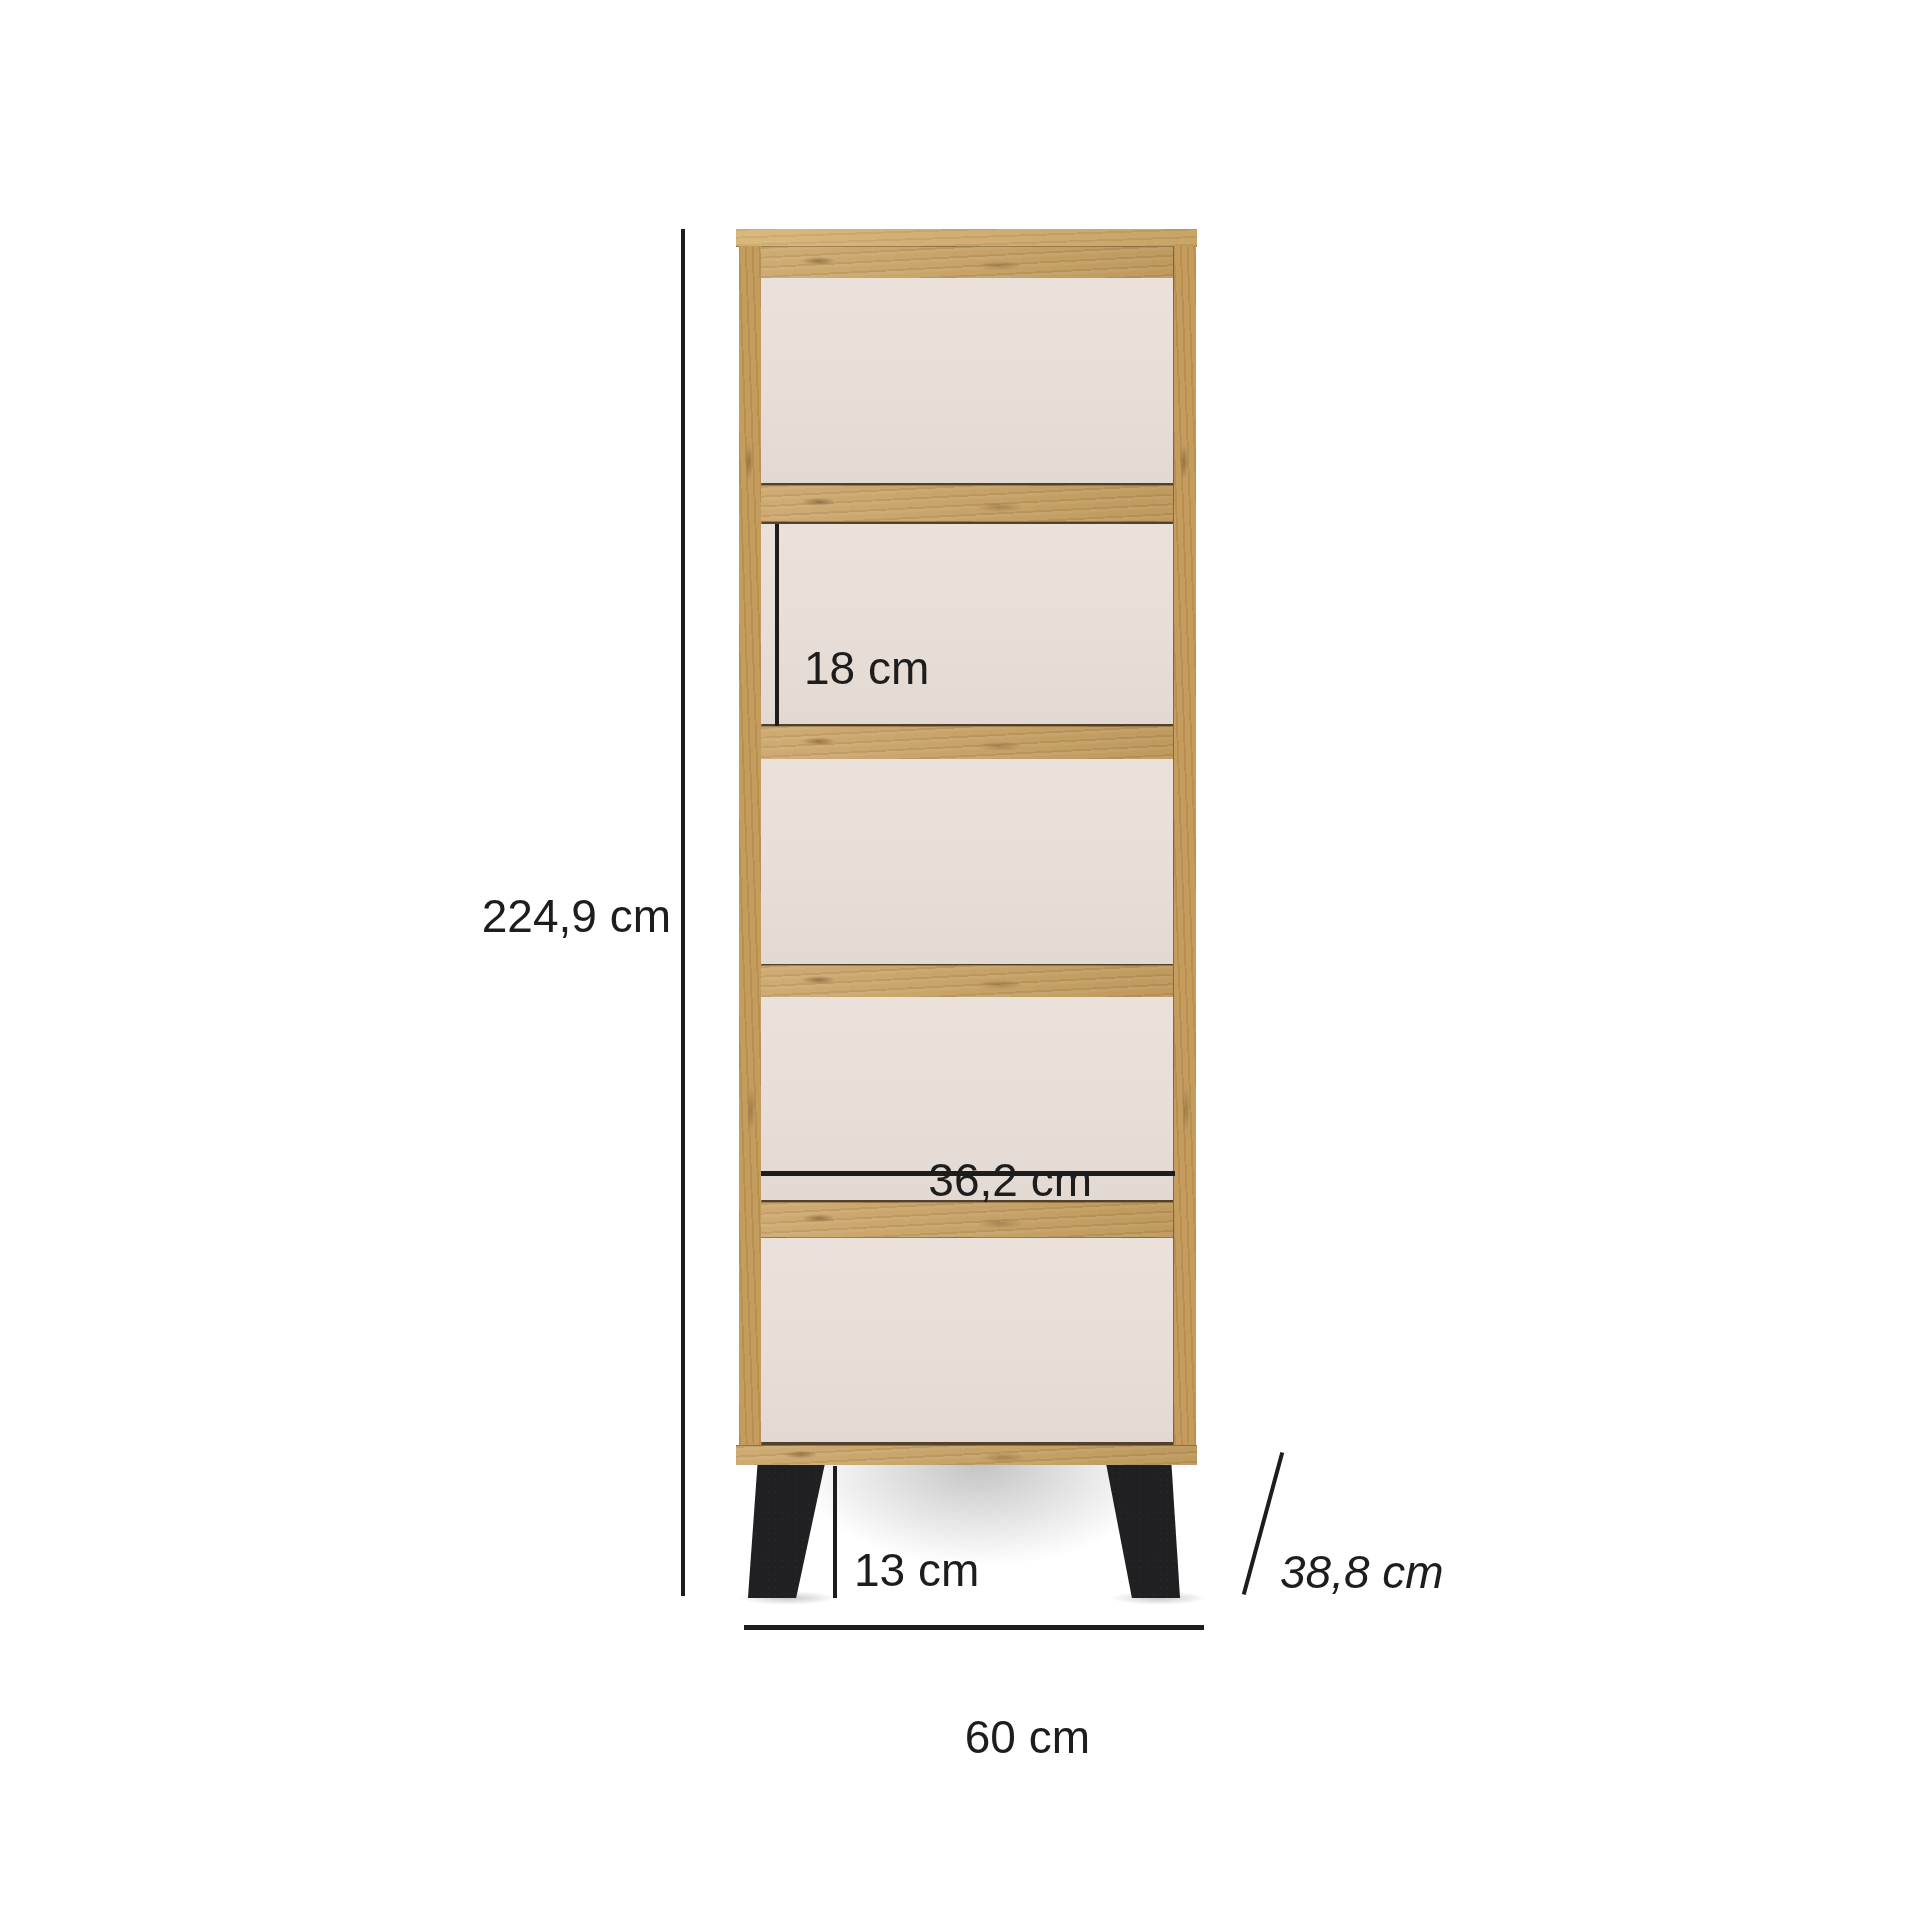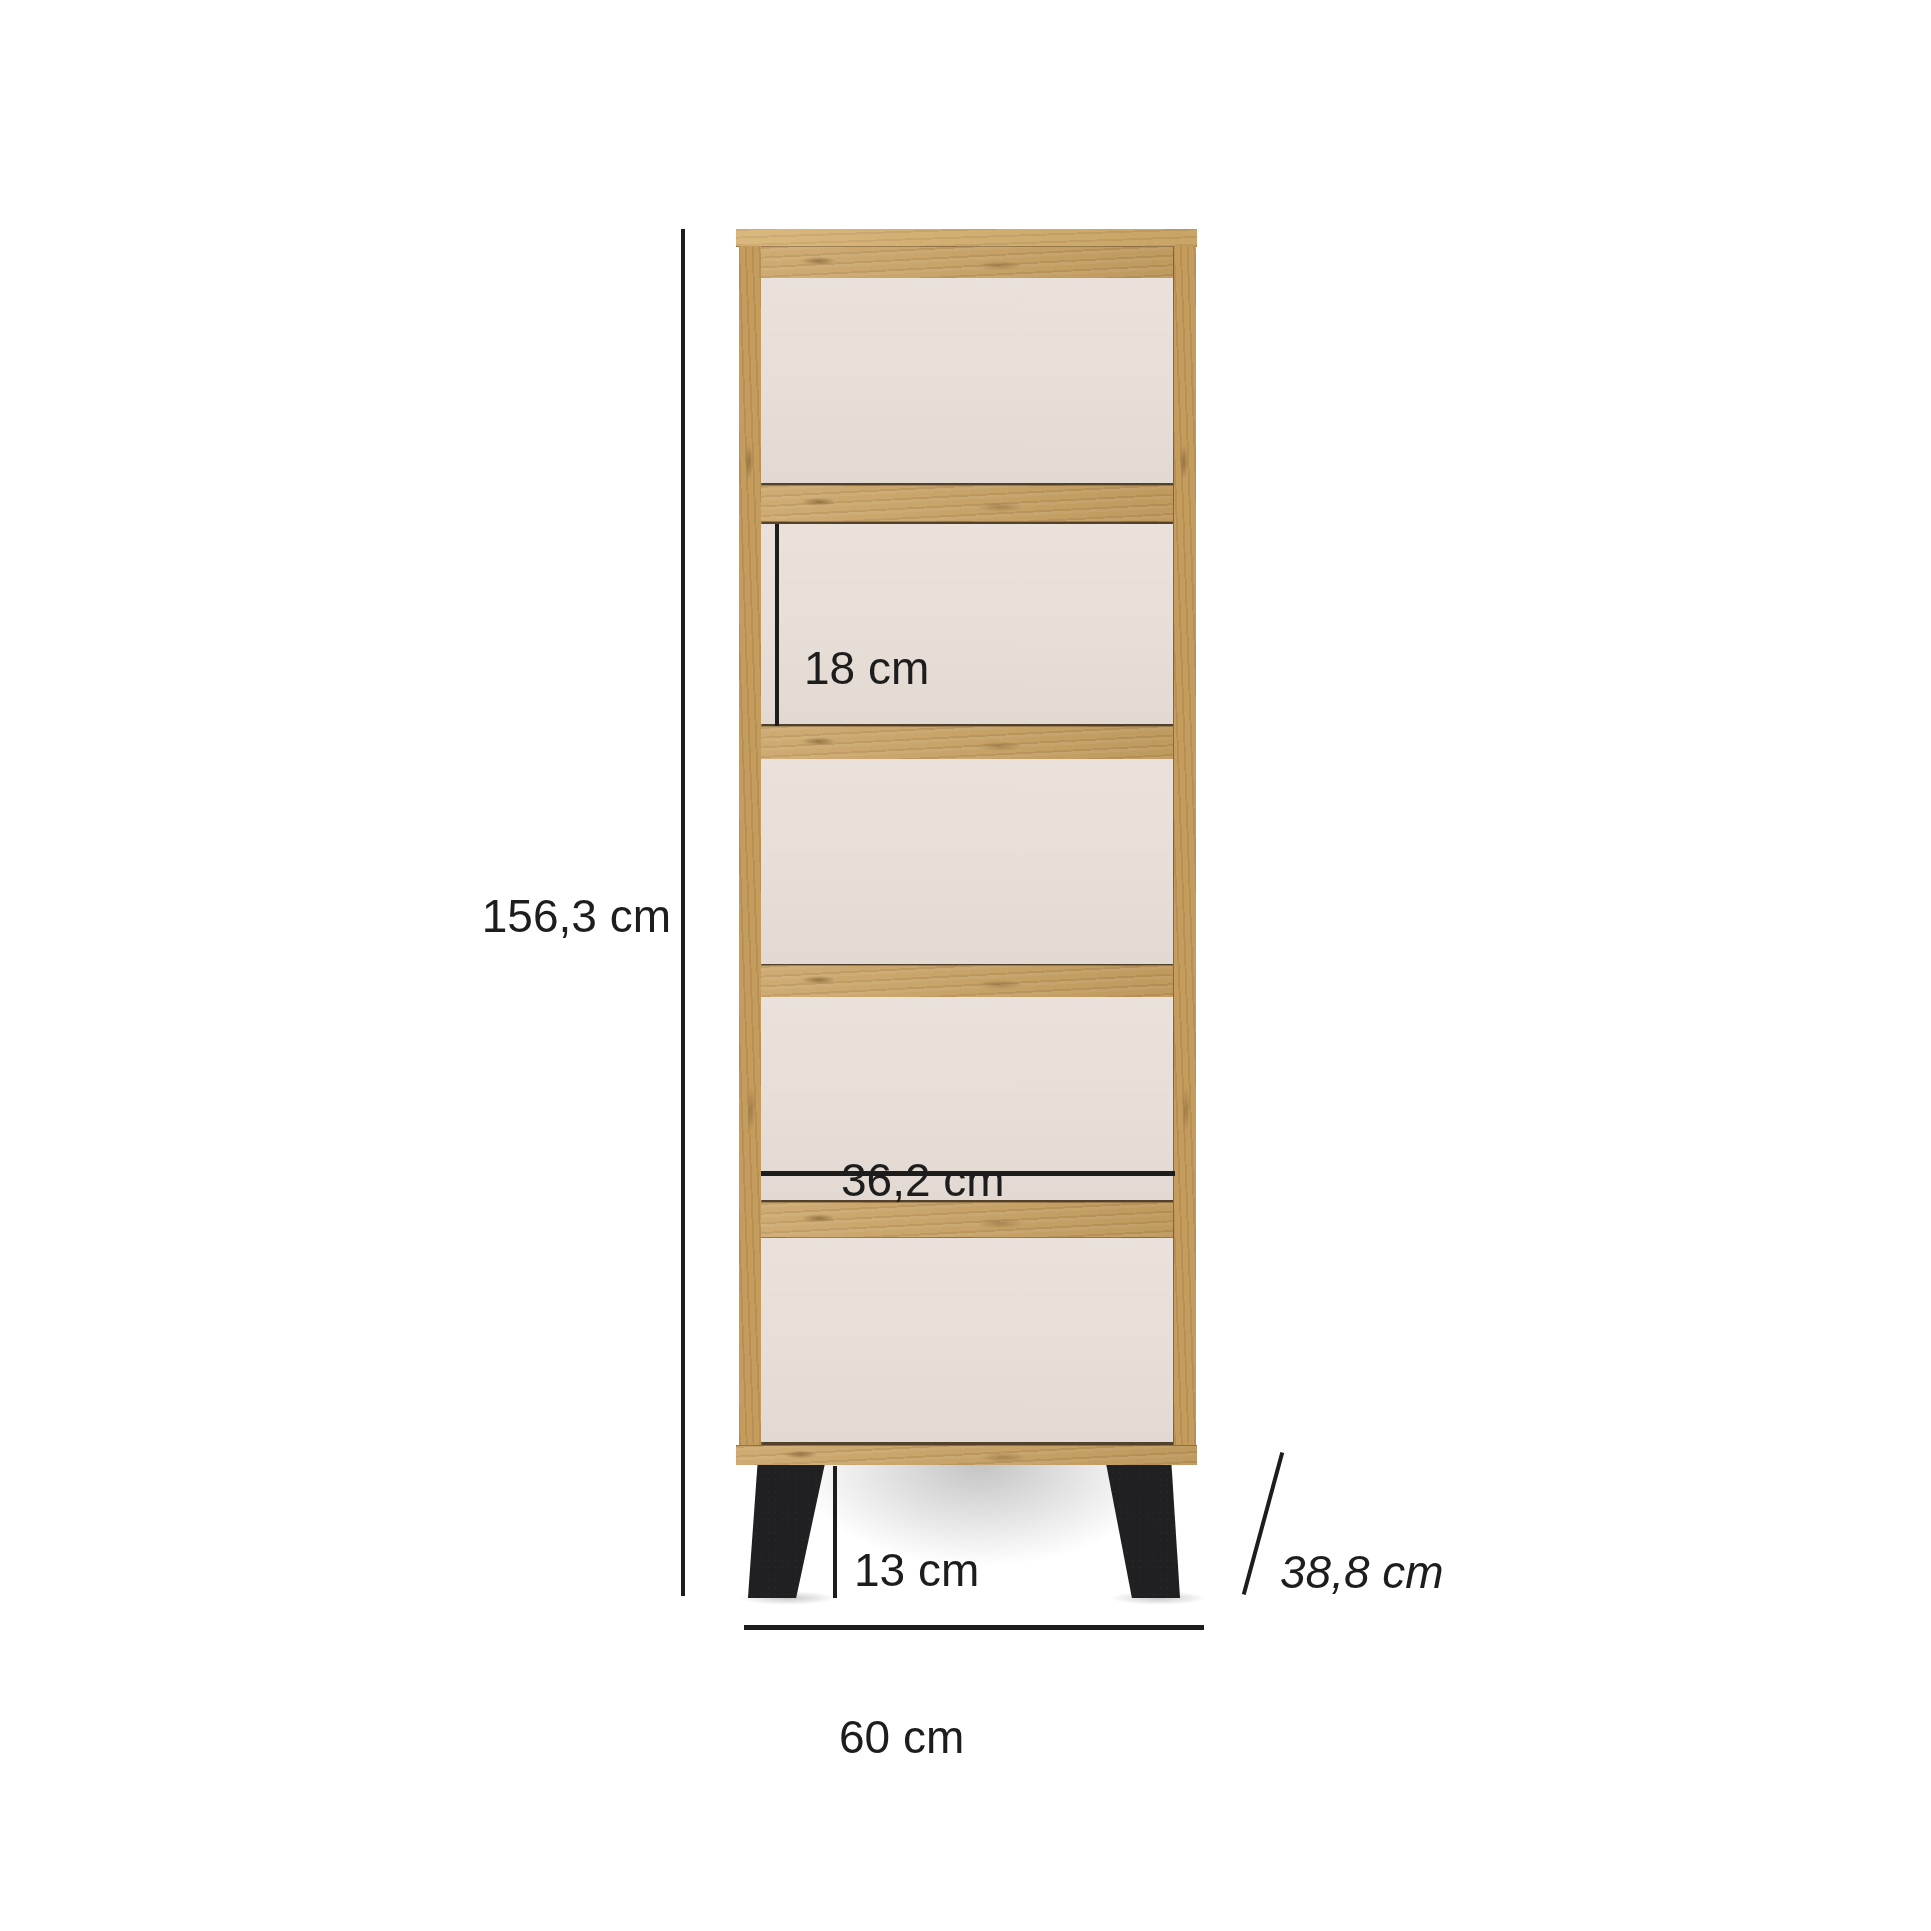--- a/index.html
+++ b/index.html
@@ -57,21 +57,21 @@
     background:radial-gradient(ellipse 52% 85% at 50% 0%, rgba(100,100,100,.38), rgba(255,255,255,0) 75%);
   }
   .leg-shadow{
     background:radial-gradient(ellipse at center, rgba(0,0,0,.22), transparent 70%);
   }
 
   
   .dim-line{background:var(--dim);}
   .dim-label{font-size:46px;line-height:1.2;white-space:nowrap;margin-top:37px;}
   .ta-right{text-align:right;}
-  .ta-center{text-align:left;}
+  .ta-center{text-align:right;}
 </style>
 </head>
 <body>
 
 <div class="stage">
 
   <div class="abs floor-shadow" style="left:743px;top:1465px;width:473px;height:159px;"></div>
   <div class="abs leg-shadow" style="left:739px;top:1591px;width:97px;height:13.5px;"></div>
   <div class="abs leg-shadow" style="left:1110px;top:1591px;width:97px;height:13.5px;"></div>
 
@@ -94,21 +94,21 @@
       <div class="abs wood-h rail" style="left:0;top:719px;width:412px;height:31px;"></div>
       <div class="abs panel" style="left:0;top:751px;width:412px;height:203px;"></div>
       <div class="abs wood-h rail" style="left:0;top:956px;width:412px;height:34px;"></div>
       <div class="abs panel" style="left:0;top:992px;width:412px;height:204px;"></div>
     </div>
   </div>
 
   <div class="abs wood-h" style="left:736px;top:1445px;width:461px;height:19.3px;border-top:1.9px solid rgba(90,60,30,.5);"></div>
 
   <div class="abs dim-line" style="left:681px;top:229px;width:3.9px;height:1367px;"></div>
-  <div class="abs dim-label ta-right" style="left:430px;top:852px;width:241px;">156,3 cm</div>
+  <div class="abs dim-label ta-right" style="left:430px;top:852px;width:241px;">224,9 cm</div>
 
   <div class="abs dim-line" style="left:775px;top:524px;width:3.9px;height:202px;"></div>
   <div class="abs dim-label" style="left:804px;top:604px;">18 cm</div>
 
   <div class="abs dim-line" style="left:761px;top:1171px;width:414px;height:4.8px;"></div>
   <div class="abs dim-label ta-center" style="left:841px;top:1116px;width:251px;">36,2 cm</div>
 
   <div class="abs dim-line" style="left:833px;top:1466px;width:3.9px;height:132px;"></div>
   <div class="abs dim-label" style="left:854px;top:1506px;">13 cm</div>
 

